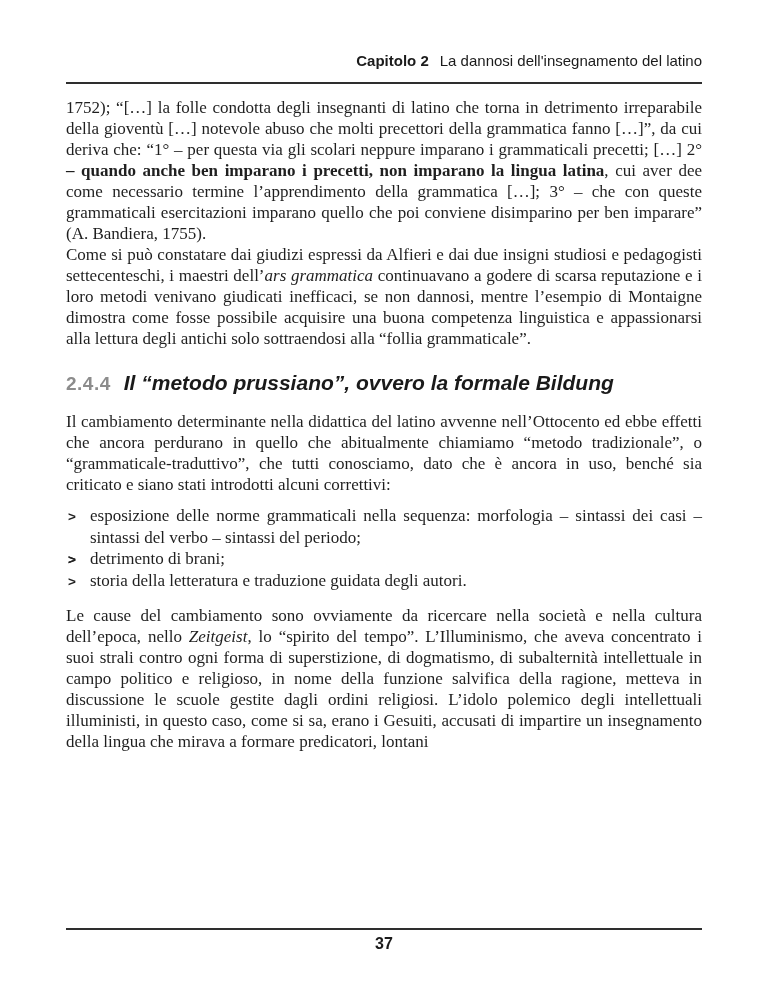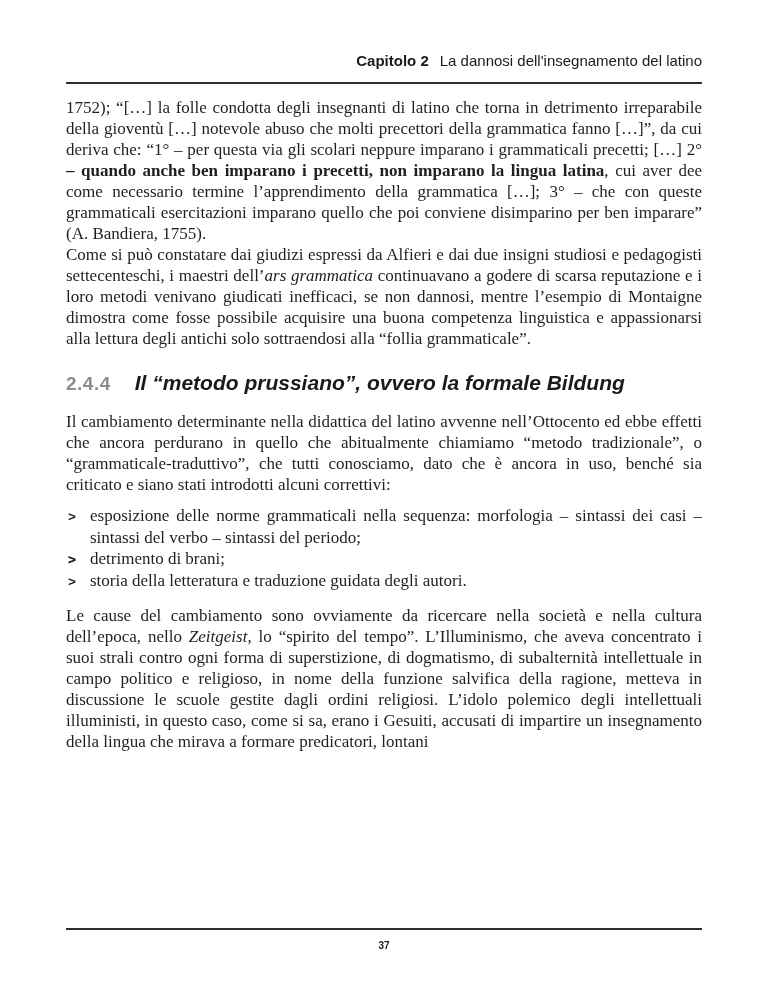--- a/index.html
+++ b/index.html
@@ -49,21 +49,21 @@
     -webkit-hyphens:auto;
   }
   .para-1{margin-top:13px;}
   .run-b{font-weight:700;}
   .run-i{font-style:italic;}
 
   
   .section-heading{
     display:flex;
     align-items:baseline;
-    gap:24px;
+    gap:13px;
     margin:22px 0 16px 0;
     font-family:"Liberation Sans", sans-serif;
   }
   .section-number{
     font-size:19px;
     font-weight:700;
     color:var(--section-number-color);
     letter-spacing:0.5px;
   }
   .section-title{
@@ -98,21 +98,21 @@
   .page-footer{
     position:absolute;
     left:66px;right:66px;top:928px;
     border-top:2px solid var(--rule-color);
     text-align:center;
     padding-top:5px;
   }
   .page-number{
     font-family:"Liberation Sans", sans-serif;
     font-weight:700;
-    font-size:10px;
+    font-size:16px;
     color:#1b1b1b;
   }
 </style>
 </head>
 <body>
 
 <div class="page">
 
   <div class="running-header">
     <div class="header-line">

